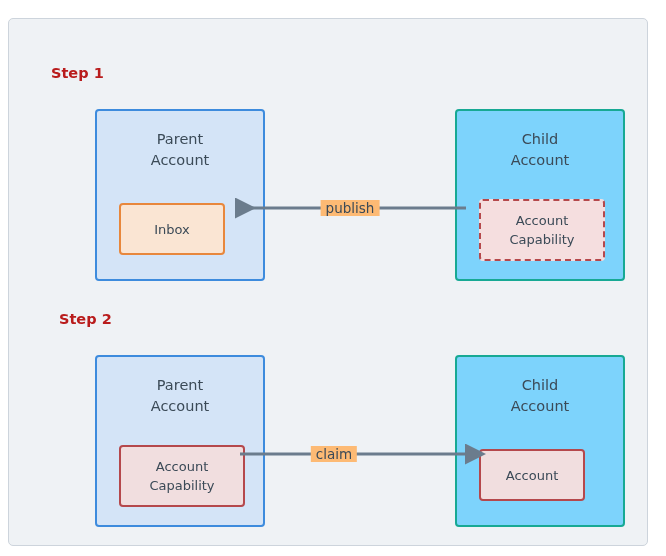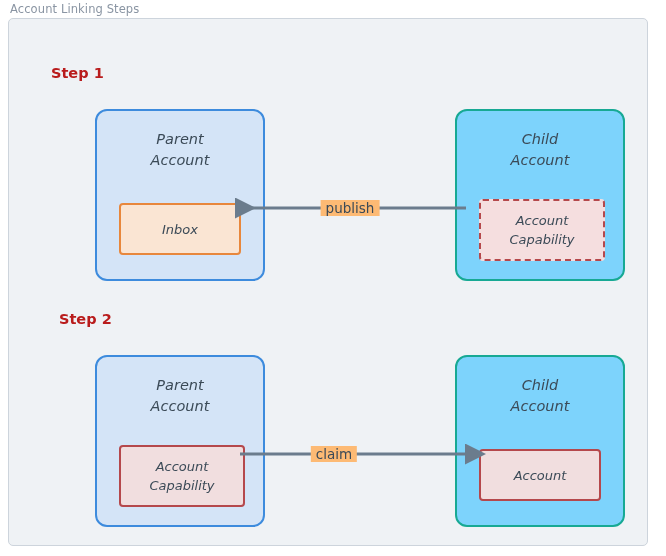--- a/index.html
+++ b/index.html
@@ -51,22 +51,21 @@
     color: #b91c1c;
     white-space: nowrap;
   }
   .step-label.s1 { left: 42px; top: 46px; }
   .step-label.s2 { left: 50px; top: 292px; }
 
   
   .account-box {
     position: absolute;
     box-sizing: border-box;
-    border-radius: 12px;
-    font-style: italic;
+    border-radius: 4px;
   }
   .account-box .account-title {
     position: absolute;
     left: 0;
     right: 0;
     top: 18px;
     text-align: center;
     font-size: 14.5px;
     line-height: 21px;
     color: #3b4a57;
@@ -110,21 +109,21 @@
   .inner-cap-dashed {
     background: #f5dedf;
     border: 2px dashed #b5484c;
   }
   .inner-cap-solid {
     background: #f1dedf;
     border: 2px solid #b5484c;
   }
 
   
-  .inner-pos-a { left: 22px; top: 92px; width: 122px; height: 52px; }
+  .inner-pos-a { left: 22px; top: 92px; width: 106px; height: 52px; }
   .inner-pos-b { left: 22px; top: 88px; width: 126px; height: 62px; }
 
   
   .arrow-layer {
     position: absolute;
     left: 0;
     top: 0;
     width: 666px;
     height: 556px;
     pointer-events: none;
@@ -139,21 +138,20 @@
     transform: translate(-50%, -50%);
   }
   .edge-label.publish { left: 350px; top: 208px; }
   .edge-label.claim   { left: 334px; top: 454px; }
 </style>
 </head>
 <body>
 
 <div id="root">
 
-  <div class="diagram-caption">Account Linking Steps</div>
 
   <div class="diagram-frame">
 
     <div class="step-label s1">Step 1</div>
 
     <div class="step-label s2">Step 2</div>
 
     <div class="account-box parent-box box-p1">
       <div class="account-title">Parent
 Account</div>

